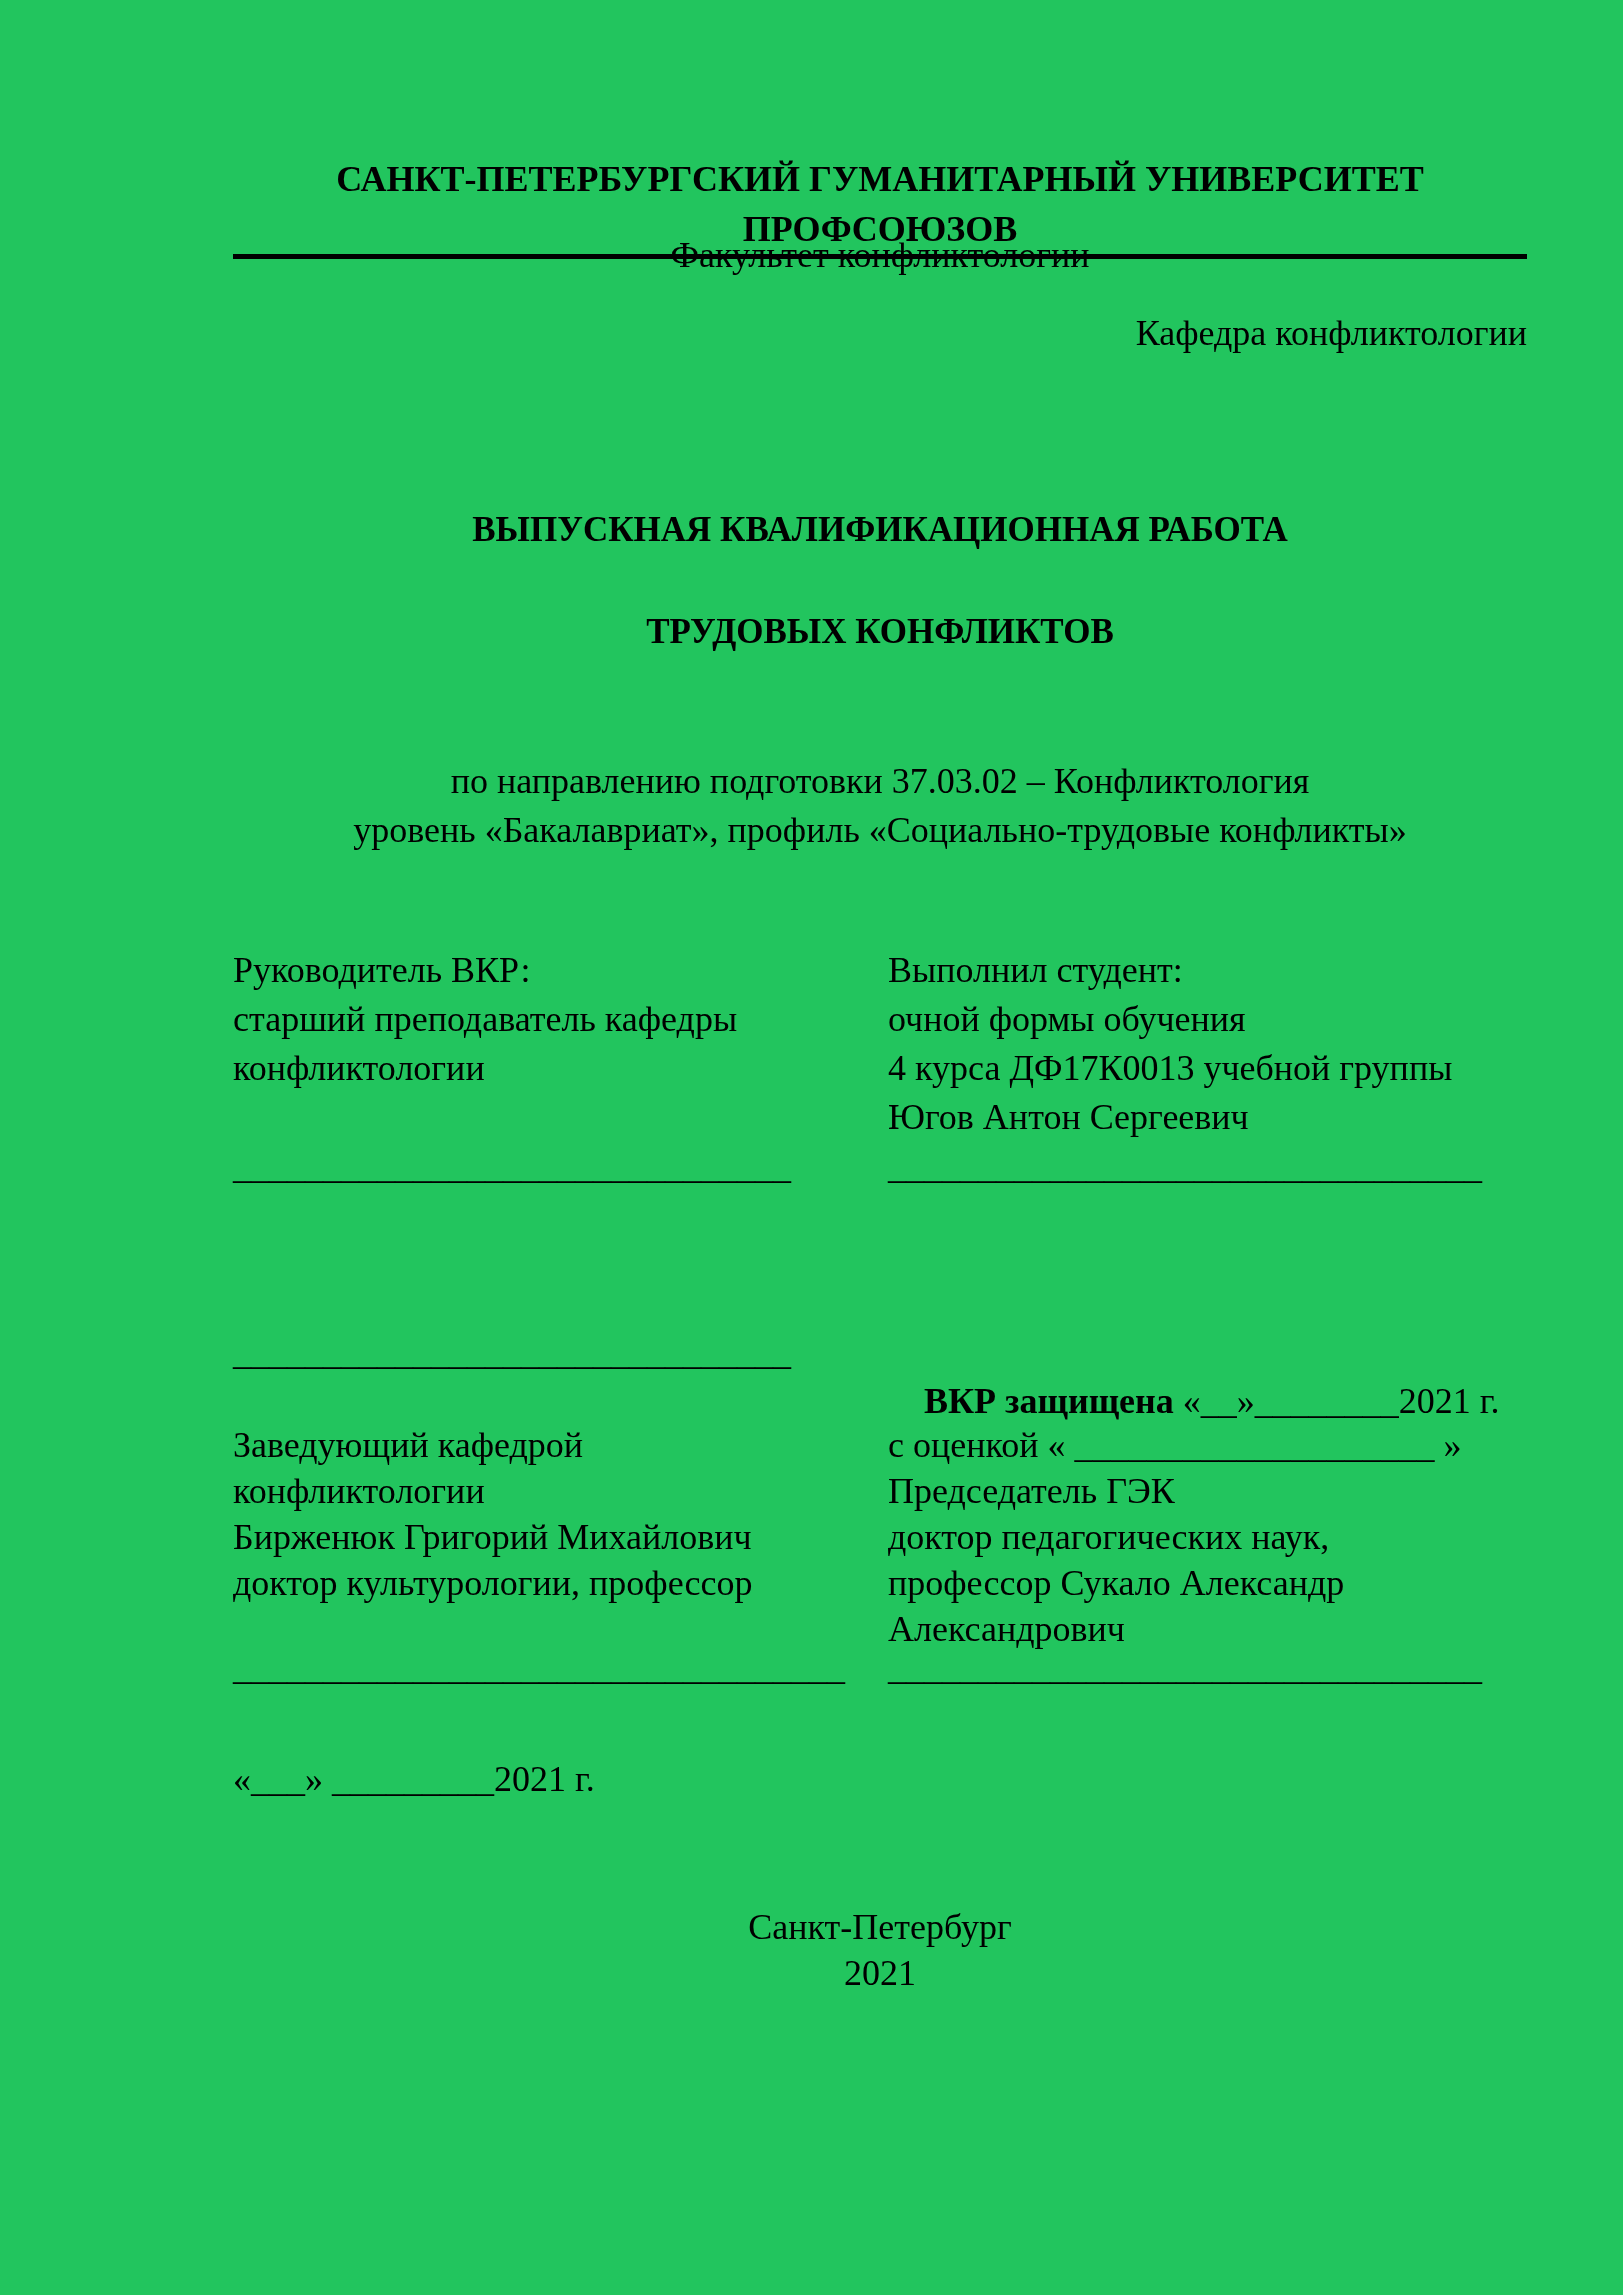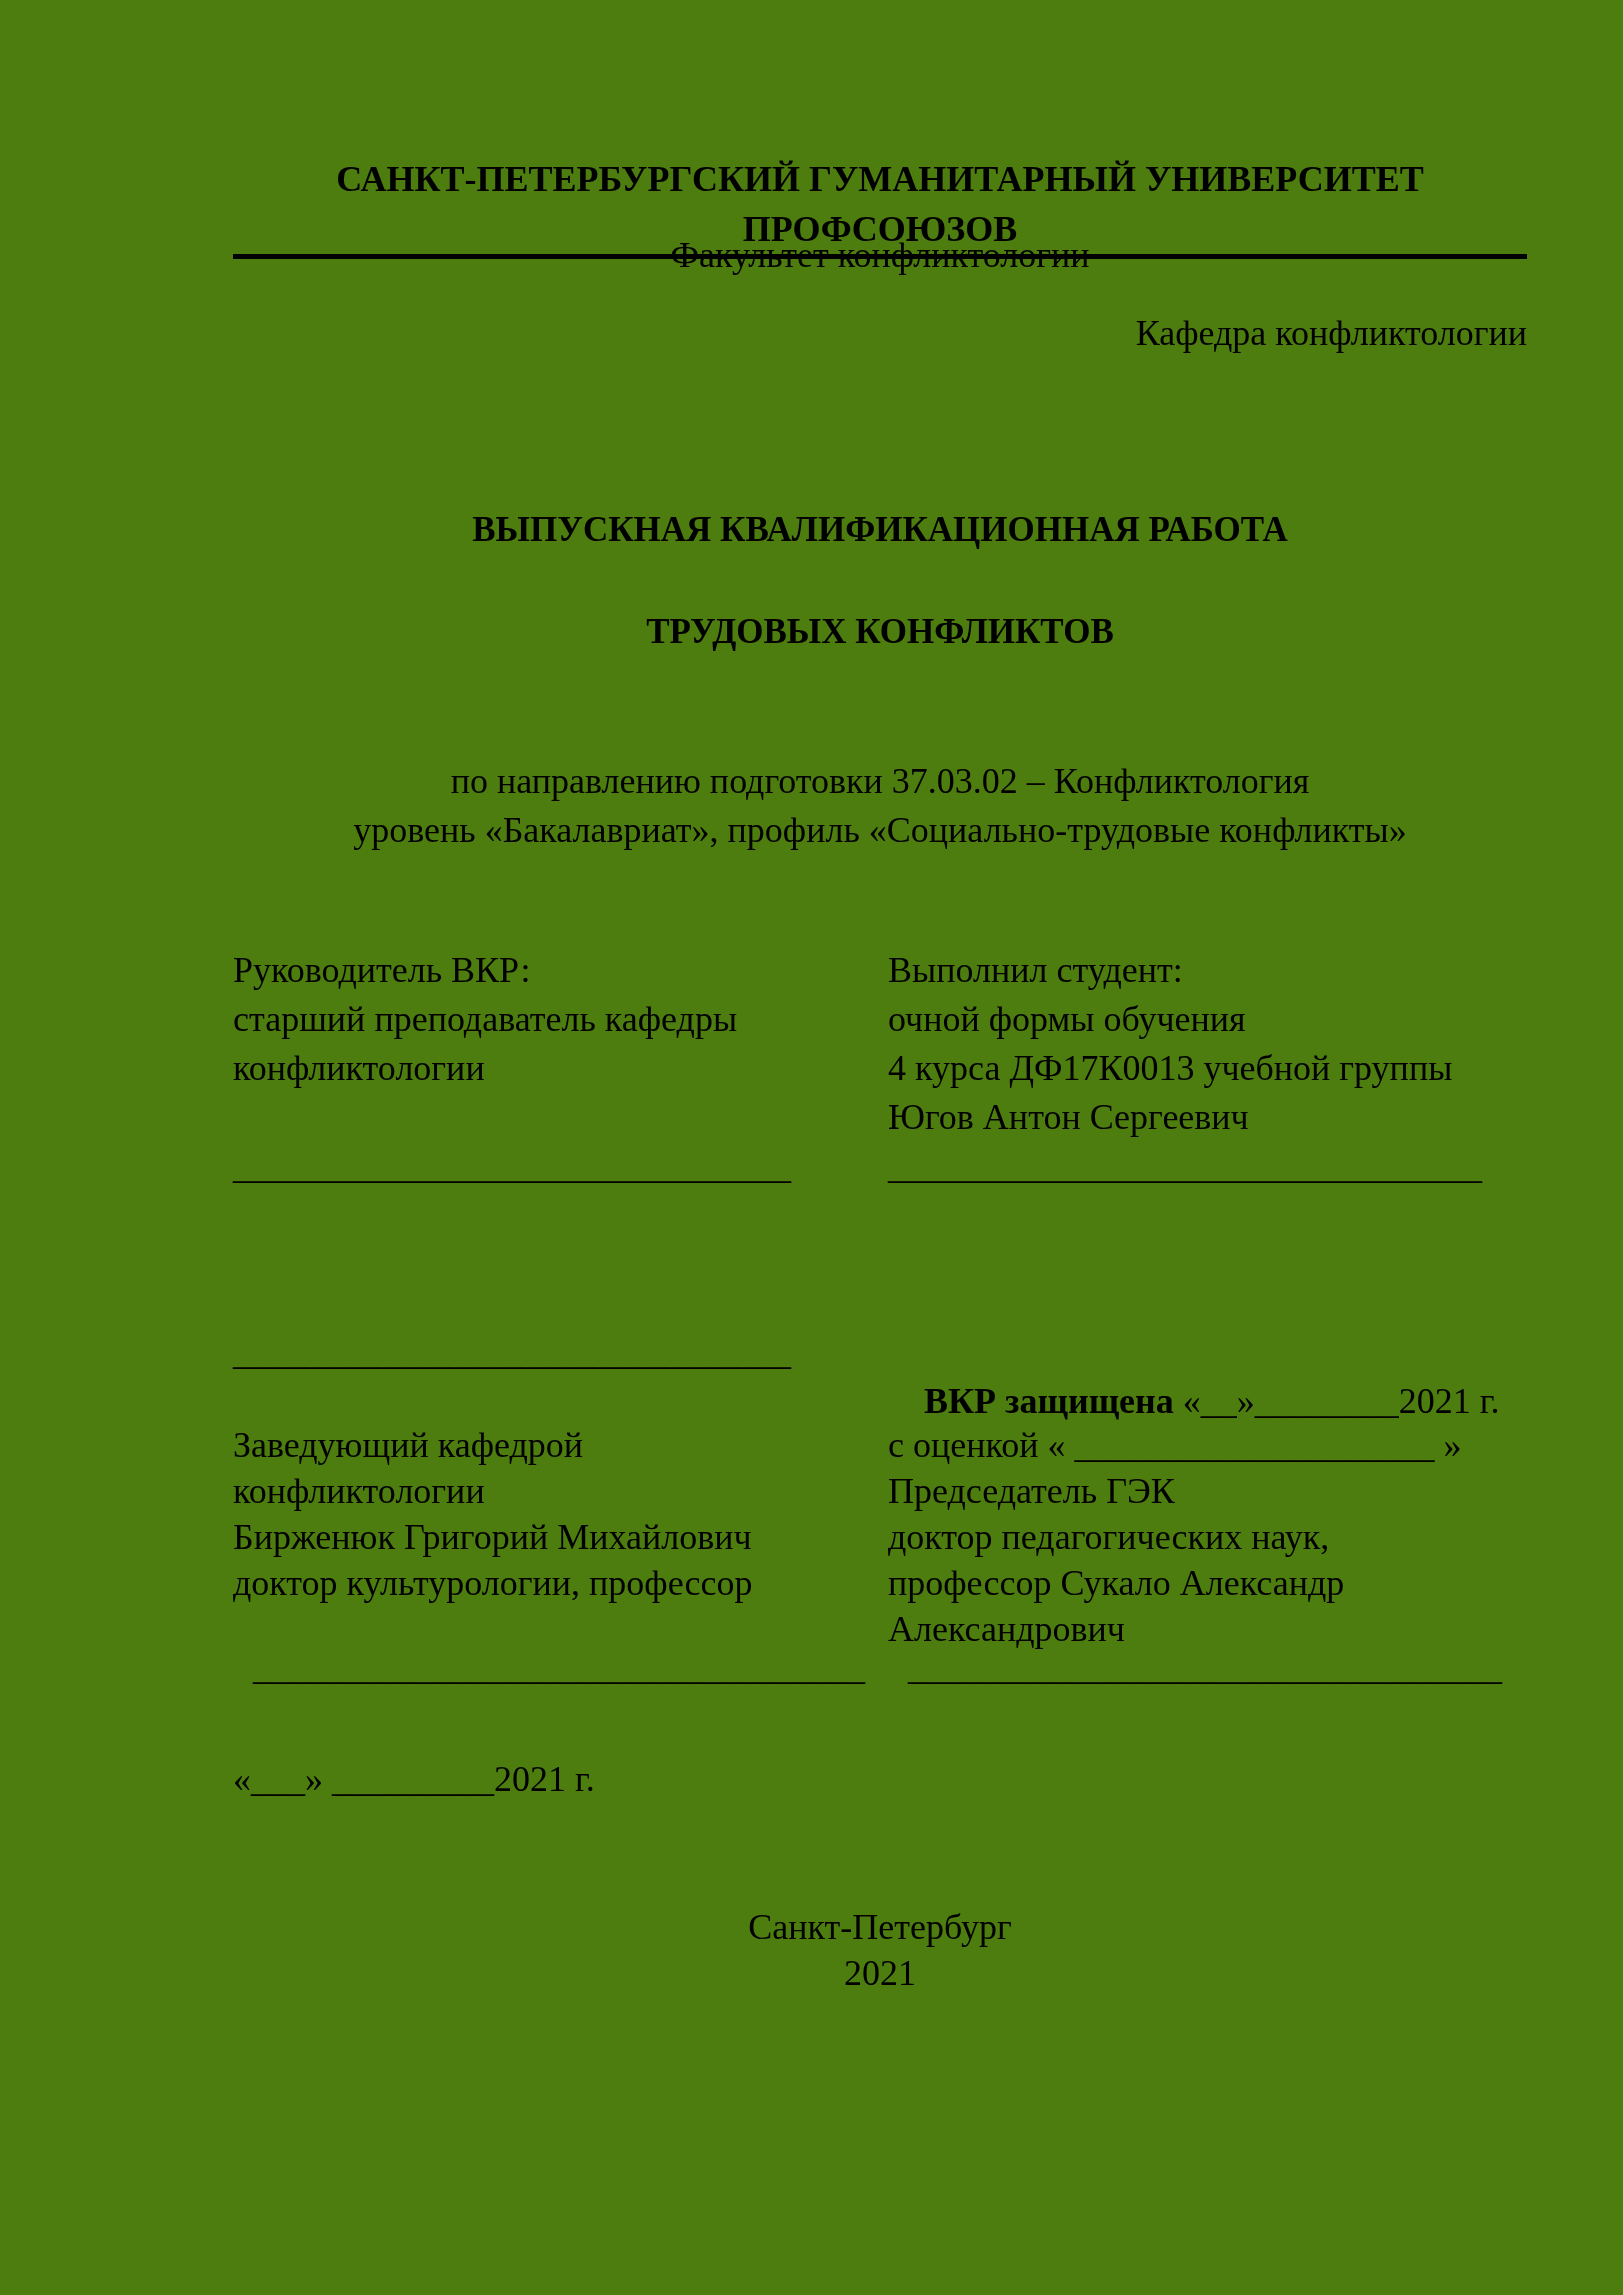--- a/index.html
+++ b/index.html
@@ -5,21 +5,21 @@
   html, body {
     margin: 0;
     padding: 0;
     background: #888;
   }
   .page {
     position: relative;
     width: 1623px;
     height: 2295px;
     margin: 0 auto;
-    background: #4d7c0f;
+    background: #22c55e;
     color: #000000;
     font-family: "Liberation Serif", "DejaVu Serif", serif;
     font-size: 36px;
     line-height: 49px;
     overflow: hidden;
   }
   .abs { position: absolute; }
   .content-w { left: 233px; width: 1294px; }
   .center { text-align: center; }
   .right { text-align: right; }
@@ -38,21 +38,21 @@
   .thesis-title   { top: 608px; }
   .program-block  { top: 757px; }
 
   .col-left  { left: 233px;  width: 628px; }
   .col-right { left: 888px; width: 659px; }
 
   .cluster-1 { top: 946px; line-height: 49px; }
   .gap-line  { height: 49px; }
   .cluster-2 { top: 1328px; line-height: 49px; }
   .cluster-3 { top: 1422px; line-height: 46px; }
-  .sig-row   { top: 1643px; line-height: 49px; margin-left: 20px; }
+  .sig-row   { top: 1643px; line-height: 49px; }
   .date-line { top: 1729px; margin-top: 26px; }
   .footer-block { top: 1904px; line-height: 46px; }
 </style>
 </head>
 <body>
 
 <div class="page">
 
   <div class="abs content-w center bold university-header">
     <span>САНКТ-ПЕТЕРБУРГСКИЙ ГУМАНИТАРНЫЙ УНИВЕРСИТЕТ ПРОФСОЮЗОВ</span>

